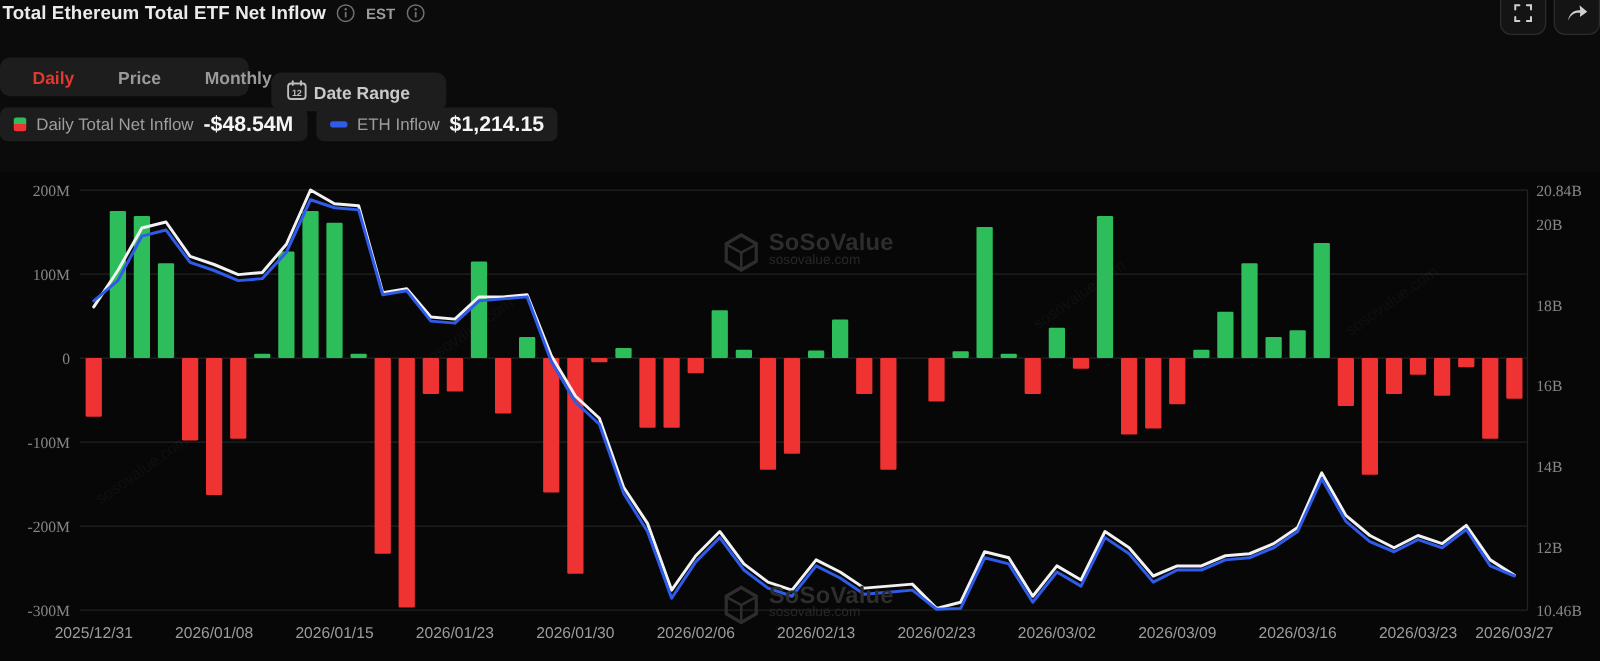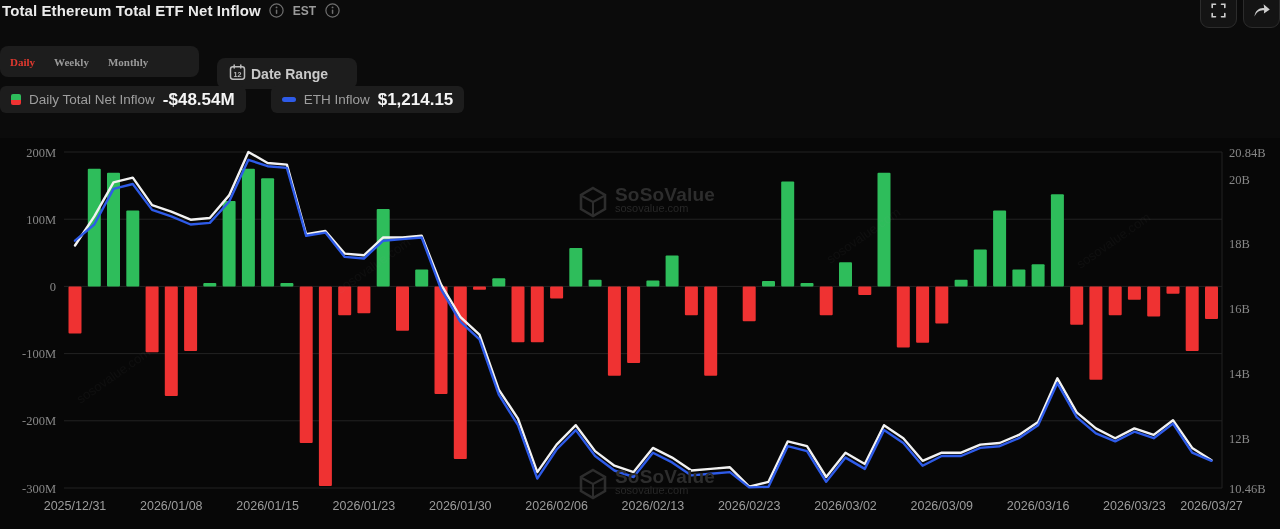--- a/index.html
+++ b/index.html
@@ -25,31 +25,31 @@
     padding-bottom:6px; cursor:pointer;
   }
 
   
   .controls-row { position:absolute; top:46px; left:0; height:31px; }
   .tab-group {
     position:absolute; left:0; top:0; height:31px; width:199px;
     background:#1d1d1d; border-radius:8px; display:flex; align-items:center;
     padding:0 10px; gap:19px;
   }
-  .tab { font-size:11px; font-weight:600; color:#9a9a9a; background:none; border:none; cursor:pointer; font-family:Liberation Serif, serif; }
+  .tab { font-size:14px; font-weight:600; color:#9a9a9a; background:none; border:none; cursor:pointer; font-family:Liberation Sans, sans-serif;margin-left:16px; }
   .tab.active { color:#e0392f; }
   .date-range-btn {
     position:absolute; left:217px; top:0; height:31px; width:140px;
     background:#1d1d1d; border:none; border-radius:8px; display:flex; align-items:center;
     padding:0 12px; gap:5px; cursor:pointer; font-family:inherit;margin-top:12px;
   }
   .date-range-label { font-size:14px; font-weight:700; color:#c9c9c9; }
 
   
-  .legend-row { position:absolute; top:86px; left:0; display:flex; gap:25px; }
+  .legend-row { position:absolute; top:86px; left:0; display:flex; gap:7px; }
   .legend-pill {
     height:27px; background:#1d1d1d; border-radius:6px; display:flex; align-items:center;
     padding:0 11px; gap:8px; cursor:pointer;
   }
   .legend-label { font-size:13.5px; color:#9e9e9e; white-space:nowrap; }
   .legend-value { font-size:17px; font-weight:700; color:#f5f5f5; white-space:nowrap; }
   .ic-split { width:10px; height:11px; border-radius:2px;
     background:linear-gradient(#2ebd5b 0 50%, #ef3232 50% 100%); flex:0 0 auto; }
   .ic-dash { width:14px; height:5px; border-radius:3px; flex:0 0 auto; }
   .ic-dash.white { background:#f2f2f2; }
@@ -108,21 +108,21 @@
             <path d="M1.5 14.5 C2.2 8.5 6.5 5.6 11.2 6.2 L10.6 2.2 L16.8 7.4 L10.9 11.6 L11.2 8.4 C6.8 7.8 3.6 9.8 1.5 14.5 Z"></path>
           </svg>
         </span>
       </button>
     </div>
   </div>
 
   <div class="controls-row">
     <div class="tab-group">
       <button class="tab active">Daily</button>
-      <button class="tab">Weekly</button>
+      <button class="tab">Price</button>
       <button class="tab">Monthly</button>
     </div>
     <button class="date-range-btn">
       <span>
         <svg width="17" height="17" viewBox="0 0 17 17">
           <rect x="1.5" y="2.8" width="14" height="12.4" rx="2.4" fill="none" stroke="#bdbdbd" stroke-width="1.5"></rect>
           <line x1="5.2" y1="1" x2="5.2" y2="4" stroke="#bdbdbd" stroke-width="1.5" stroke-linecap="round"></line>
           <line x1="11.8" y1="1" x2="11.8" y2="4" stroke="#bdbdbd" stroke-width="1.5" stroke-linecap="round"></line>
           <text x="8.5" y="13" text-anchor="middle" font-size="7.2" font-weight="bold" fill="#bdbdbd" font-family="Liberation Sans, sans-serif">12</text>
         </svg>

